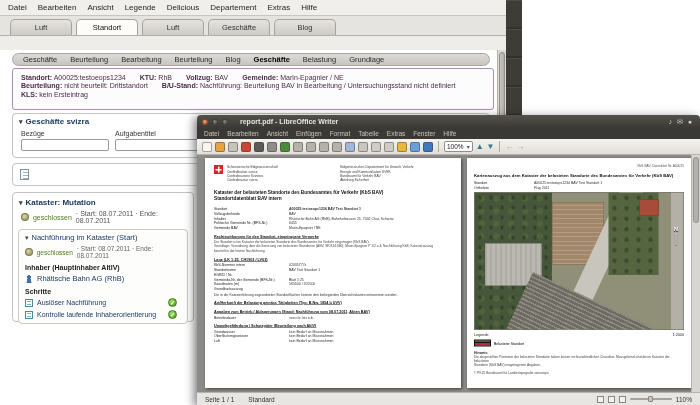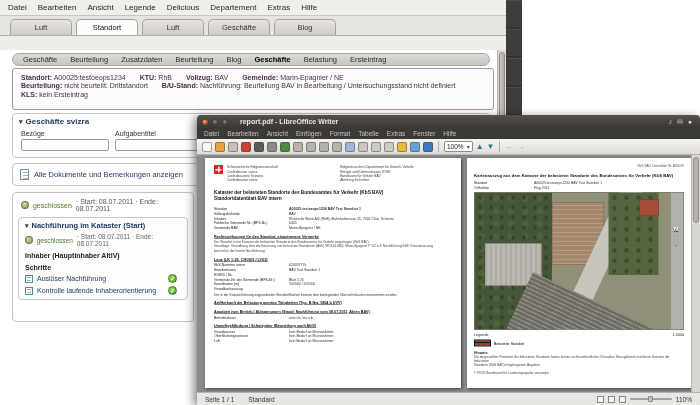--- a/index.html
+++ b/index.html
@@ -38,21 +38,21 @@
   #fcol1{left:8px}#fcol1 .ti{width:88px}
   #fcol2{left:102px}#fcol2 .ti{width:104px}
   #ff-docs{left:12px;top:113px;width:478px;height:23px;display:flex;align-items:center;gap:5px;padding-left:7px}
   .doc-ic{width:9px;height:11px;background:#fff;border:1px solid #7d94a8;background-image:repeating-linear-gradient(180deg,#9ab4c8 0 1px,transparent 1px 3px);background-size:5px 100%;background-position:2px 2px;background-repeat:no-repeat}
   .bluelink{font-size:7.5px;color:#17355e}
   #ff-kat{left:12px;top:142px;width:182px;height:130px;padding:2px 0 0 0}
   .statrow{display:flex;align-items:center;gap:4px;font-size:7px;color:#555;padding:3px 0 0 8px}
   .gear-ic{width:8px;height:8px;border-radius:50%;background:radial-gradient(circle at 40% 35%,#d8d8ac,#8c8c58);border:1px solid #77774a}
   .statword{color:#4e7a1e}
   #ff-kat-inner{position:relative;margin:5px 5px 0 5px;border:1px solid #ccc9c4;border-radius:4px;background:#fdfdfc;padding:3px 6px 4px}
-  .subhead{display:flex;align-items:flex-end;gap:3px;font-size:7.5px;font-weight:bold;color:#17355e}
+  .subhead{display:flex;align-items:flex-end;gap:3px;font-size:7.5px;font-weight:normal;color:#17355e}
   .statrow2{display:flex;align-items:center;gap:4px;font-size:6.5px;color:#666;margin-top:3px}
   .boldlab{font-size:7px;font-weight:bold;color:#222;margin-top:5px}
   .personrow{display:flex;align-items:center;gap:4px;margin-top:3px}
   .person-ic{width:8px;height:8px;background:radial-gradient(circle at 50% 28%,#3f6ea8 26%,transparent 30%),radial-gradient(ellipse at 50% 95%,#3f6ea8 42%,transparent 46%)}
   .step{display:flex;align-items:center;gap:4px;margin-top:3px;padding-right:4px}
   .cli{width:8px;height:8px;background:#fff;border:1px solid #4a8a9a;background-image:repeating-linear-gradient(180deg,#8ab4c0 0 1px,transparent 1px 3px);background-size:4px 100%;background-position:1px 1px;background-repeat:no-repeat}
   .slabel{font-size:7px;color:#17355e}
   .chk{margin-left:auto;width:9px;height:9px;border-radius:50%;background:radial-gradient(circle at 35% 30%,#9ade5e,#4f9e22);border:1px solid #3a7a16;color:#fff;font-size:6px;line-height:8px;text-align:center;font-weight:bold}
 
   
@@ -144,26 +144,26 @@
       <span class="ff-tab active">Standort</span>
       <span class="ff-tab">Luft</span>
       <span class="ff-tab">Geschäfte</span>
       <span class="ff-tab">Blog</span>
     </div>
   <div id="ff-content">
     <div id="ff-subnav">
 
     <span class="sn">Geschäfte</span>
         <span class="sn">Beurteilung</span>
-        <span class="sn">Zusatzdaten</span>
+        <span class="sn">Bearbeitung</span>
         <span class="sn">Beurteilung</span>
         <span class="sn">Blog</span>
         <span class="sn current">Geschäfte</span>
         <span class="sn">Belastung</span>
-        <span class="sn">Ersteintrag</span>
+        <span class="sn">Grundlage</span>
       </div>
     <div id="ff-infobox">
       <div class="info-line">
         
       <span class="pair"><b>Standort:</b> <span>A00025:testoeops1234</span></span><span class="pair"><b>KTU:</b> <span>RhB</span></span><span class="pair"><b>Vollzug:</b> <span>BAV</span></span><span class="pair"><b>Gemeinde:</b> <span>Marin-Epagnier / NE</span></span></div>
       <div class="info-line">
         
       <span class="pair"><b>Beurteilung:</b> <span>nicht beurteilt: Drittstandort</span></span><span class="pair"><b>B/U-Stand:</b> <span>Nachführung: Beurteilung BAV in Bearbeitung / Untersuchungsstand nicht definiert</span></span></div>
       <div class="info-line">
         
@@ -178,39 +178,46 @@
         <span>Bezüge</span>
         <span class="ti"></span>
       </div>
       <div class="fcol" id="fcol2">
         <span>Aufgabentitel</span>
         <span class="ti"></span>
       </div>
     </div>
     <div class="panel" id="ff-docs">
       <span class="doc-ic"></span>
-      <span class="bluelink">Alle Dokumente und Bemerkungen anzeigen</span>
     </div>
     <div class="panel" id="ff-kat">
+      <div class="sechead">
+        <span class="caret">▾</span>
+        <span>Kataster: Mutation</span>
+      </div>
       <div class="statrow">
         <span class="gear-ic"></span>
         <span class="statword">geschlossen</span>
         <span>· Start: 08.07.2011 · Ende: 08.07.2011</span>
       </div>
       <div id="ff-kat-inner">
         <div class="subhead">
           <span class="caret">▾</span>
           <span>Nachführung im Kataster (Start)</span>
         </div>
         <div class="statrow2">
           <span class="gear-ic"></span>
           <span class="statword">geschlossen</span>
           <span>· Start: 08.07.2011 · Ende: 08.07.2011</span>
         </div>
         <div class="boldlab">Inhaber (Hauptinhaber AltlV)</div>
+        <div class="personrow">
+          <span class="person-ic"></span>
+          <span class="bluelink">Rhätische Bahn AG (RhB)</span>
+        </div>
         <div class="boldlab">Schritte</div>
         <div>
 
             <div class="step">
               <span class="cli"></span>
               <span class="slabel">Auslöser Nachführung</span>
               <span class="chk">✓</span>
             </div>
 
             <div class="step">

